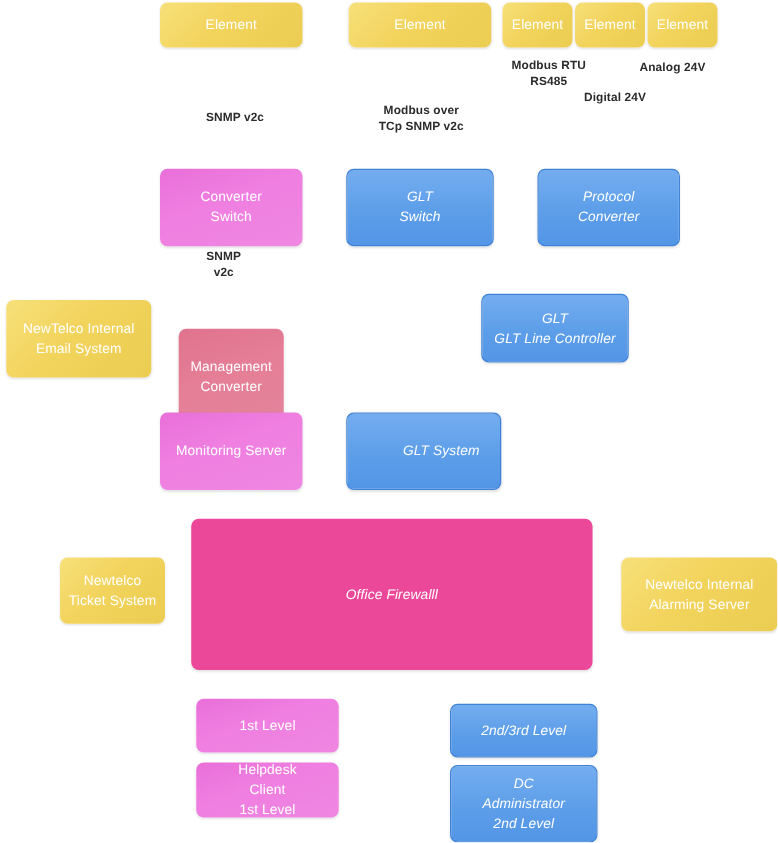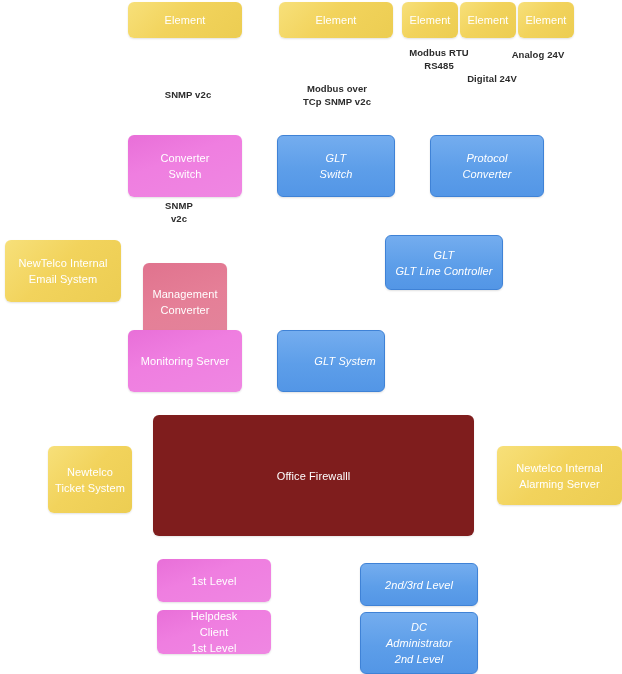--- a/index.html
+++ b/index.html
@@ -48,22 +48,23 @@
     background:linear-gradient(180deg,#74adef 0%,#5d9ee9 55%,#5396e6 100%);
     border:1px solid #3f82d6;
     box-shadow:0 1px 2px rgba(0,0,0,.12);
     font-style:italic;
   }
   .n-rose{
     background:linear-gradient(160deg,#e0738e 0%,#e57f97 50%,#e2849b 100%);
     box-shadow:0 1px 2px rgba(0,0,0,.12);
   }
   .n-teal{
-    background:#7f1d1d;
+    background:#ec4899;
     box-shadow:0 1px 2px rgba(0,0,0,.10);
+    font-style:italic;
   }
   .edge-label{
     position:absolute;
     color:#2b2b2b;
     font-size:9.5px;
     line-height:13px;
     text-align:center;
     z-index:4;
     white-space:pre-line;
     font-weight:600;
@@ -150,27 +151,27 @@
       </div>
       <div class="node n-yellow" style="left: 5px; top: 240px; width: 116px; height: 62px;">
         <div class="lines"><span>NewTelco Internal</span><br><span>Email System</span></div>
       </div>
       <div class="node n-rose" style="left: 143px; top: 243px; width: 84px; height: 78px; margin-top: 20px;">
         <div class="lines"><span>Management</span><br><span>Converter</span></div>
       </div>
       <div class="node n-pink" style="left: 128px; top: 330px; width: 114px; height: 62px;">
         <div class="lines"><span>Monitoring Server</span></div>
       </div>
-      <div class="node n-blue" style="left: 277px; top: 330px; width: 108px; height: 62px; padding-left: 28px;">
+      <div class="node n-blue" style="left: 277px; top: 330px; width: 124px; height: 62px; padding-left: 28px;">
         <div class="lines"><span>GLT System</span></div>
       </div>
       <div class="node n-teal" style="left: 153px; top: 415px; width: 321px; height: 121px;">
         <div class="lines"><span>Office Firewalll</span></div>
       </div>
-      <div class="node n-yellow" style="left: 48px; top: 446px; width: 84px; height: 67px;">
+      <div class="node n-yellow" style="left: 48px; top: 446px; width: 84px; height: 53px;">
         <div class="lines"><span>Newtelco</span><br><span>Ticket System</span></div>
       </div>
       <div class="node n-yellow" style="left: 497px; top: 446px; width: 125px; height: 59px;">
         <div class="lines"><span>Newtelco Internal</span><br><span>Alarming Server</span></div>
       </div>
       <div class="node n-pink" style="left: 157px; top: 559px; width: 114px; height: 43px;">
         <div class="lines"><span>1st Level</span></div>
       </div>
       <div class="node n-pink" style="left: 157px; top: 610px; width: 114px; height: 44px;">
         <div class="lines"><span>Helpdesk</span><br><span>Client</span><br><span>1st Level</span></div>

